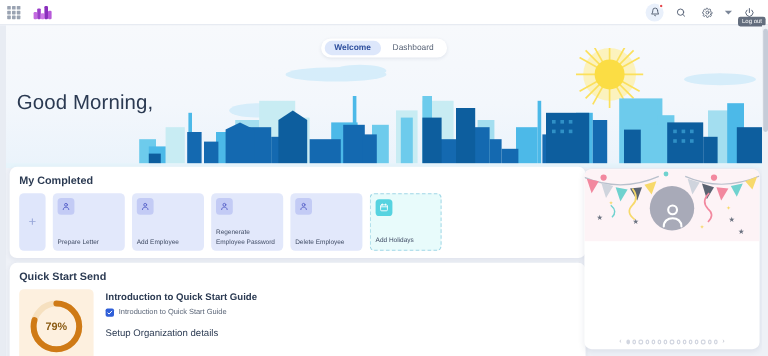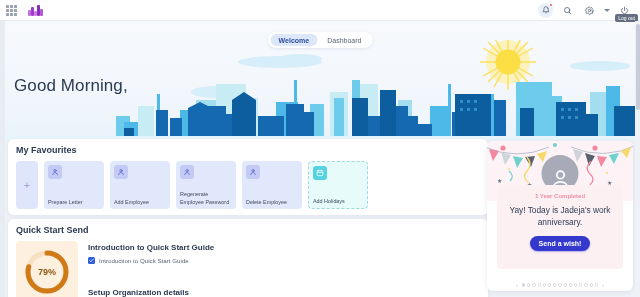--- a/index.html
+++ b/index.html
@@ -89,21 +89,21 @@
   }
   .qsg-body{ display:flex; gap:10px; margin-top:6px;}
   .ring-box{ width:62px; height:62px; background:#fdf0df; border-radius:4px;
      display:flex;align-items:center;justify-content:center; flex:0 0 auto;}
   .qsg-list{ padding-top:2px; }
   .qsg-h{ font-size:8px; font-weight:bold; color:#2b3a52;}
   .qsg-check{ display:flex; align-items:center; gap:4px; margin-top:5px;}
   .cb{ width:7px;height:7px;border-radius:1.5px;background:#2f5fd8; display:flex;align-items:center;justify-content:center; cursor:pointer;}
   .cb svg{ display:block; }
   .qsg-sub{ font-size:6.2px; color:#5b6678;}
-  .qsg-h2{ font-size:8px; font-weight:bold; color:#2b3a52; margin-top:24px;}
+  .qsg-h2{ font-size:8px; font-weight:normal; color:#2b3a52; margin-top:9px;}
 
   
   .anniv{
     position:absolute; left:487px; top:141px; width:146px; height:150px;
     background:#ffffff; border-radius:6px; overflow:hidden;
     box-shadow:0 1px 5px rgba(40,60,100,.10); z-index:35;
   }
   .anniv-top{ position:relative; height:60px; background:#fdf3f6; overflow:hidden;}
   .avatar{
     position:absolute; left:50%; top:14px; transform:translateX(-50%);
@@ -301,21 +301,21 @@
       <div class="tab active">Welcome</div>
       <div class="tab">Dashboard</div>
     </div>
 
     <div class="greet">
       <h1>Good Morning,</h1>
     </div>
   </div>
 
   <div class="fav">
-    <div class="sec-title">My Favourites</div>
+    <div class="sec-title">My Completed</div>
     <div class="fav-row">
 
       <div class="add-tile">+</div>
 
       <div class="fcard">
         <div class="ficon">
           <svg width="8" height="8" viewBox="0 0 24 24" fill="none" stroke="#5560c8" stroke-width="2.2" stroke-linecap="round">
             <circle cx="12" cy="8" r="3.6"></circle>
               <path d="M5 20c0-3.9 3.1-6 7-6s7 2.1 7 6"></path>
           </svg>
@@ -428,25 +428,20 @@
         <text x="96" y="50" font-size="5" fill="#f7d96b">✦</text>
       </svg>
       <div class="avatar">
         <svg width="26" height="26" viewBox="0 0 24 24" fill="none" stroke="#ffffff" stroke-width="1.6" stroke-linecap="round">
           <circle cx="12" cy="8.2" r="3.4"></circle>
             <path d="M5.2 21c0-4 3-6.4 6.8-6.4S18.8 17 18.8 21"></path>
         </svg>
       </div>
     </div>
 
-    <div class="anniv-panel">
-      <div class="anniv-kicker">1 Year Completed</div>
-      <div class="anniv-msg">Yay! Today is Jadeja's work anniversary.</div>
-      <div class="wish-btn">Send a wish!</div>
-    </div>
 
     <div class="carousel">
       <span class="arw">‹</span>
       <span id="dots" style="display:flex;gap:2px;align-items:center;">
           <span class="dot on"></span>
           <span class="dot"></span>
           <span class="dot"></span>
           <span class="dot"></span>
           <span class="dot"></span>
           <span class="dot"></span>

